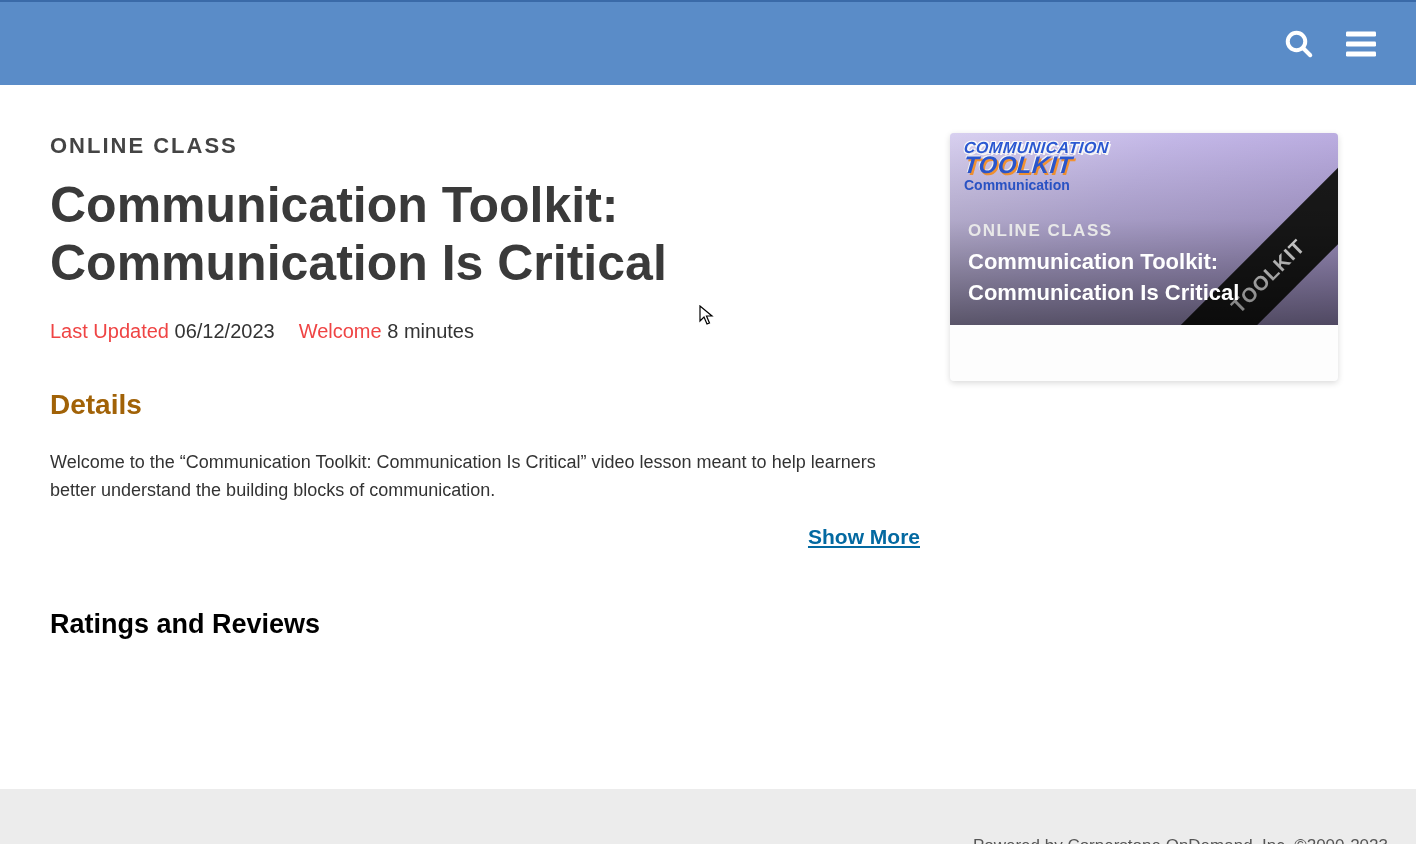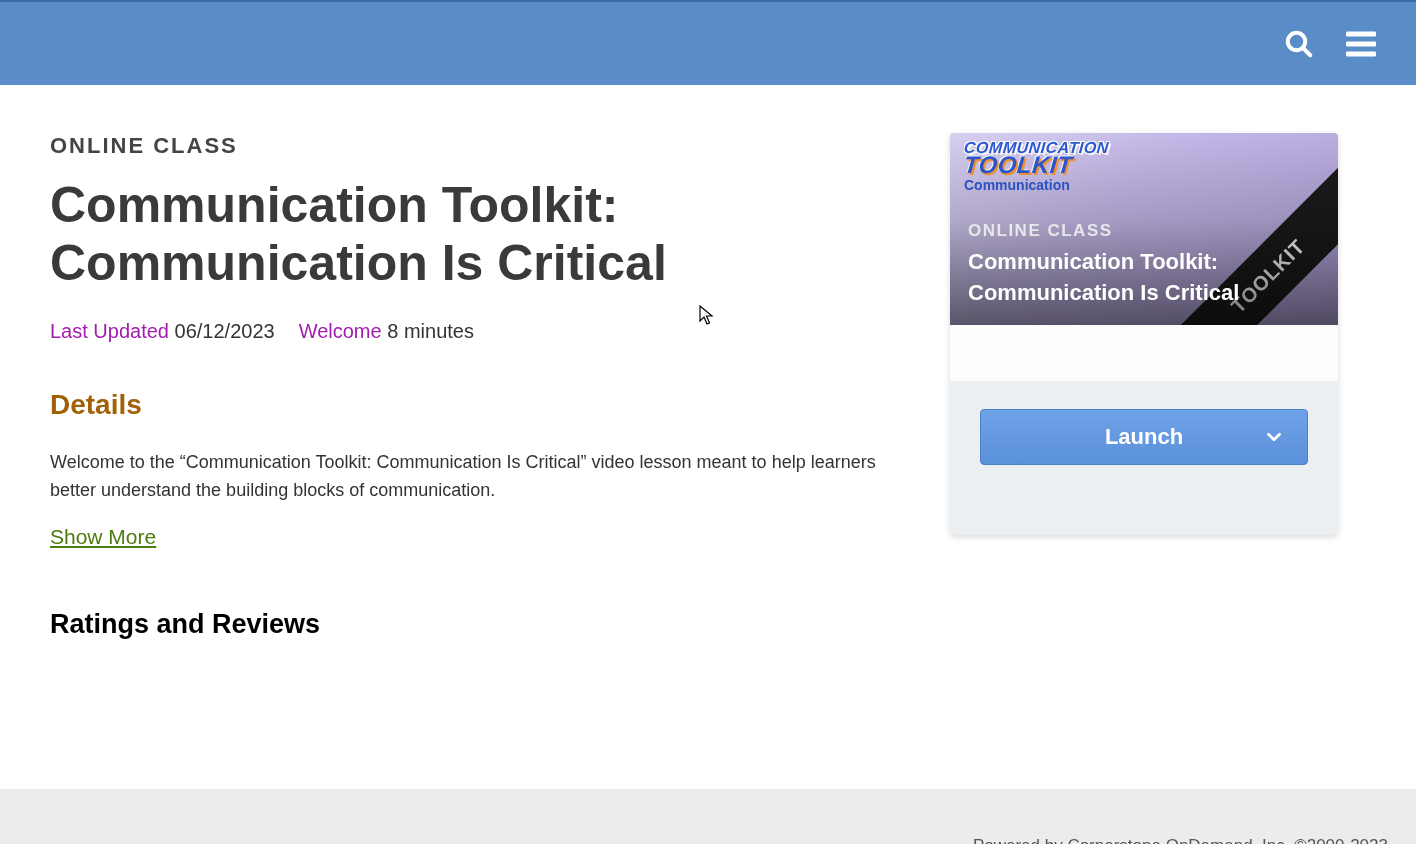--- a/index.html
+++ b/index.html
@@ -53,40 +53,40 @@
     line-height: 1.15;
     margin-bottom: 28px;
   }
   .meta-row {
     display: flex;
     gap: 24px;
     font-size: 20px;
     color: #444;
     margin-bottom: 46px;
   }
-  .meta-label { color: #a21caf; }
+  .meta-label { color: #ef4444; }
   .meta-value { color: #333; font-weight: 400; }
   .section-heading {
     font-size: 28px;
     font-weight: 700;
     color: #a16207;
     margin-bottom: 28px;
   }
   .details-text {
     font-size: 18px;
     line-height: 1.55;
     color: #333;
     margin-bottom: 20px;
   }
   .show-more {
     display: block;
-    text-align: left;
+    text-align: right;
     font-size: 21px;
-    font-weight: 400;
-    color: #4d7c0f;
+    font-weight: 700;
+    color: #0369a1;
     text-decoration: underline;
     cursor: pointer;
     margin-bottom: 60px;
     width: 100%;
   }
   .ratings-heading {
     font-size: 27px;
     font-weight: 700;
     color: #000000;
     margin-top: 40px;
@@ -290,30 +290,20 @@
           <div class="line2">TOOLKIT</div>
           <div class="line3">Communication</div>
         </div>
         <div class="card-ribbon">
           <span>TOOLKIT</span>
         </div>
         <div class="card-type">ONLINE CLASS</div>
         <div class="card-title">Communication Toolkit: Communication Is Critical</div>
       </div>
       <div class="card-mid"></div>
-      <div class="card-body">
-        <div class="launch-btn">
-          <span>Launch</span>
-          <span class="chevron">
-            <svg width="22" height="22" viewBox="0 0 24 24" fill="none" stroke="#ffffff" stroke-width="3" stroke-linecap="round" stroke-linejoin="round">
-              <polyline points="6 9 12 15 18 9"></polyline>
-            </svg>
-          </span>
-        </div>
-      </div>
     </div>
   </div>
 
 </div>
 
 <div class="footer-bar">
   <span class="footer-text">Powered by Cornerstone OnDemand, Inc. ©2000-2023</span>
 </div>
 
 <div class="cursor">

